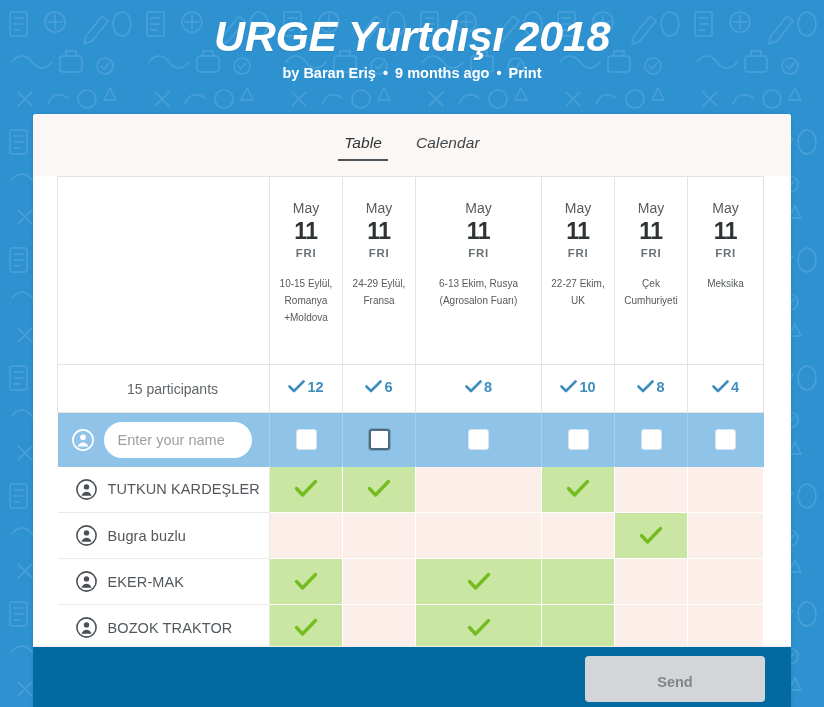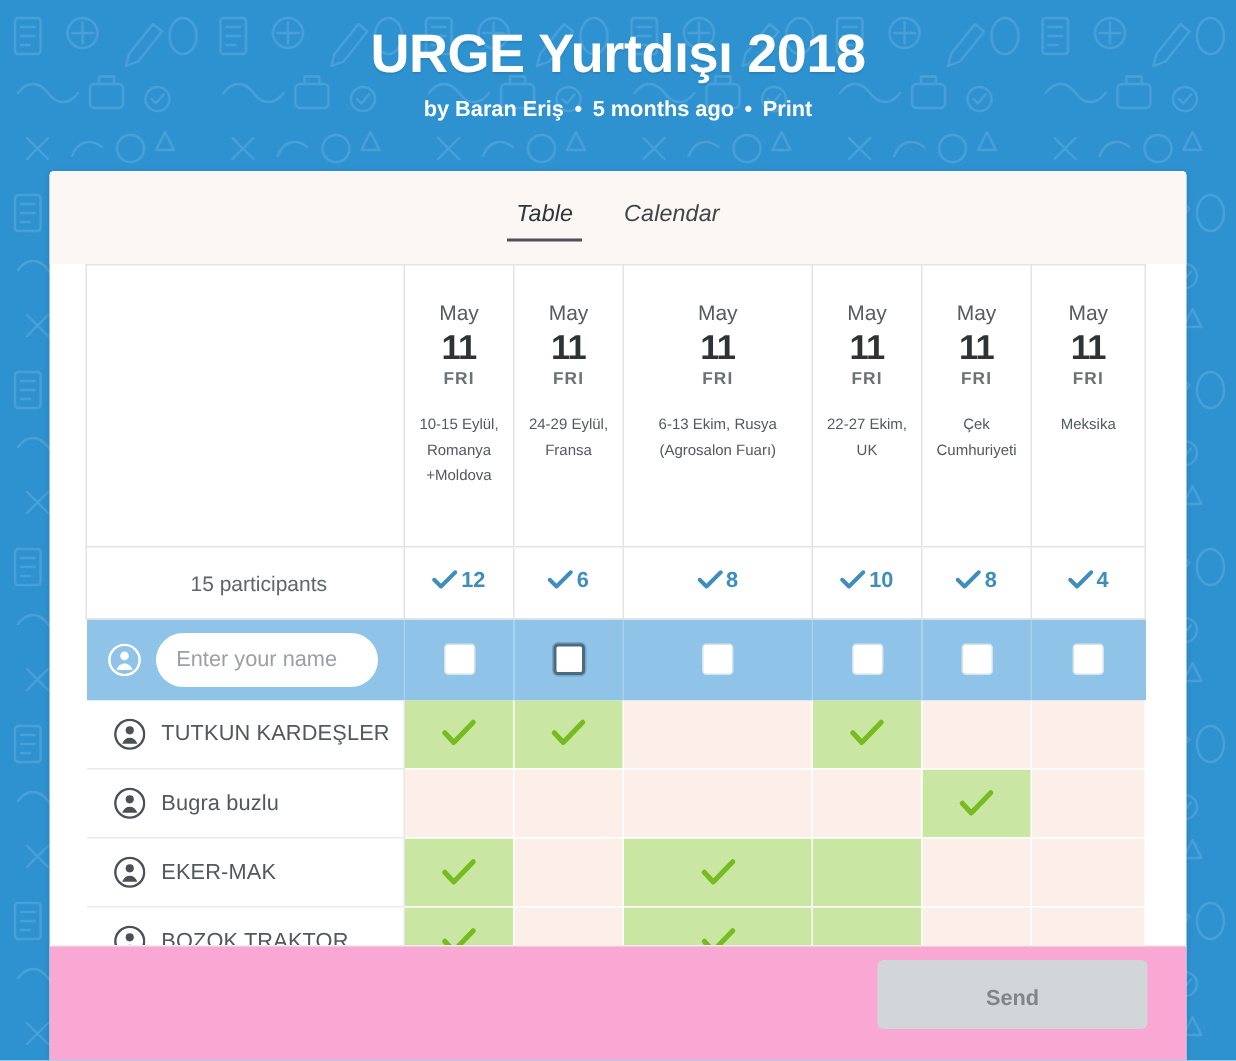--- a/index.html
+++ b/index.html
@@ -26,21 +26,22 @@
 
   
   #page-header {
     position: relative;
     text-align: center;
     padding-top: 14px;
     z-index: 2;
   }
 
   #page-title {
-    font-size: 36px;
+    font-size: 43px;
+    font-style: italic;
     font-weight: bold;
     color: #ffffff;
     letter-spacing: -0.3px;
     line-height: 44px;
     text-shadow: 0 1px 1px rgba(0,0,0,0.10);
   }
 
   #byline {
     margin-top: 6px;
     font-size: 14.5px;
@@ -255,22 +256,22 @@
   .avatar-ico { display: block; }
 
   .tick svg { display: block; margin: 0 auto; }
 
   
   #card-footer {
     position: absolute;
     left: 0;
     right: 0;
     bottom: 0;
-    height: 77px;
-    background: #f9a8d4;
+    height: 61px;
+    background: #0369a1;
     border-top: 1px solid #f0ece9;
   }
   #send-button {
     position: absolute;
     right: 26px;
     top: 9px;
     width: 180px;
     height: 46px;
     background: #d3d6d8;
     border: none;
@@ -321,21 +322,21 @@
     </pattern>
   </defs>
   <rect width="824" height="707" fill="url(#dood)"></rect>
 </svg>
 
 <header id="page-header">
   <div id="page-title">URGE Yurtdışı 2018</div>
   <div id="byline">
     <span>by Baran Eriş</span>
     <span class="sep">•</span>
-    <span>5 months ago</span>
+    <span>9 months ago</span>
     <span class="sep">•</span>
     <a href="#">Print</a>
   </div>
 </header>
 
 <main id="card">
 
   <nav id="card-tabbar">
     <div class="tab active">Table</div>
     <div class="tab">Calendar</div>

